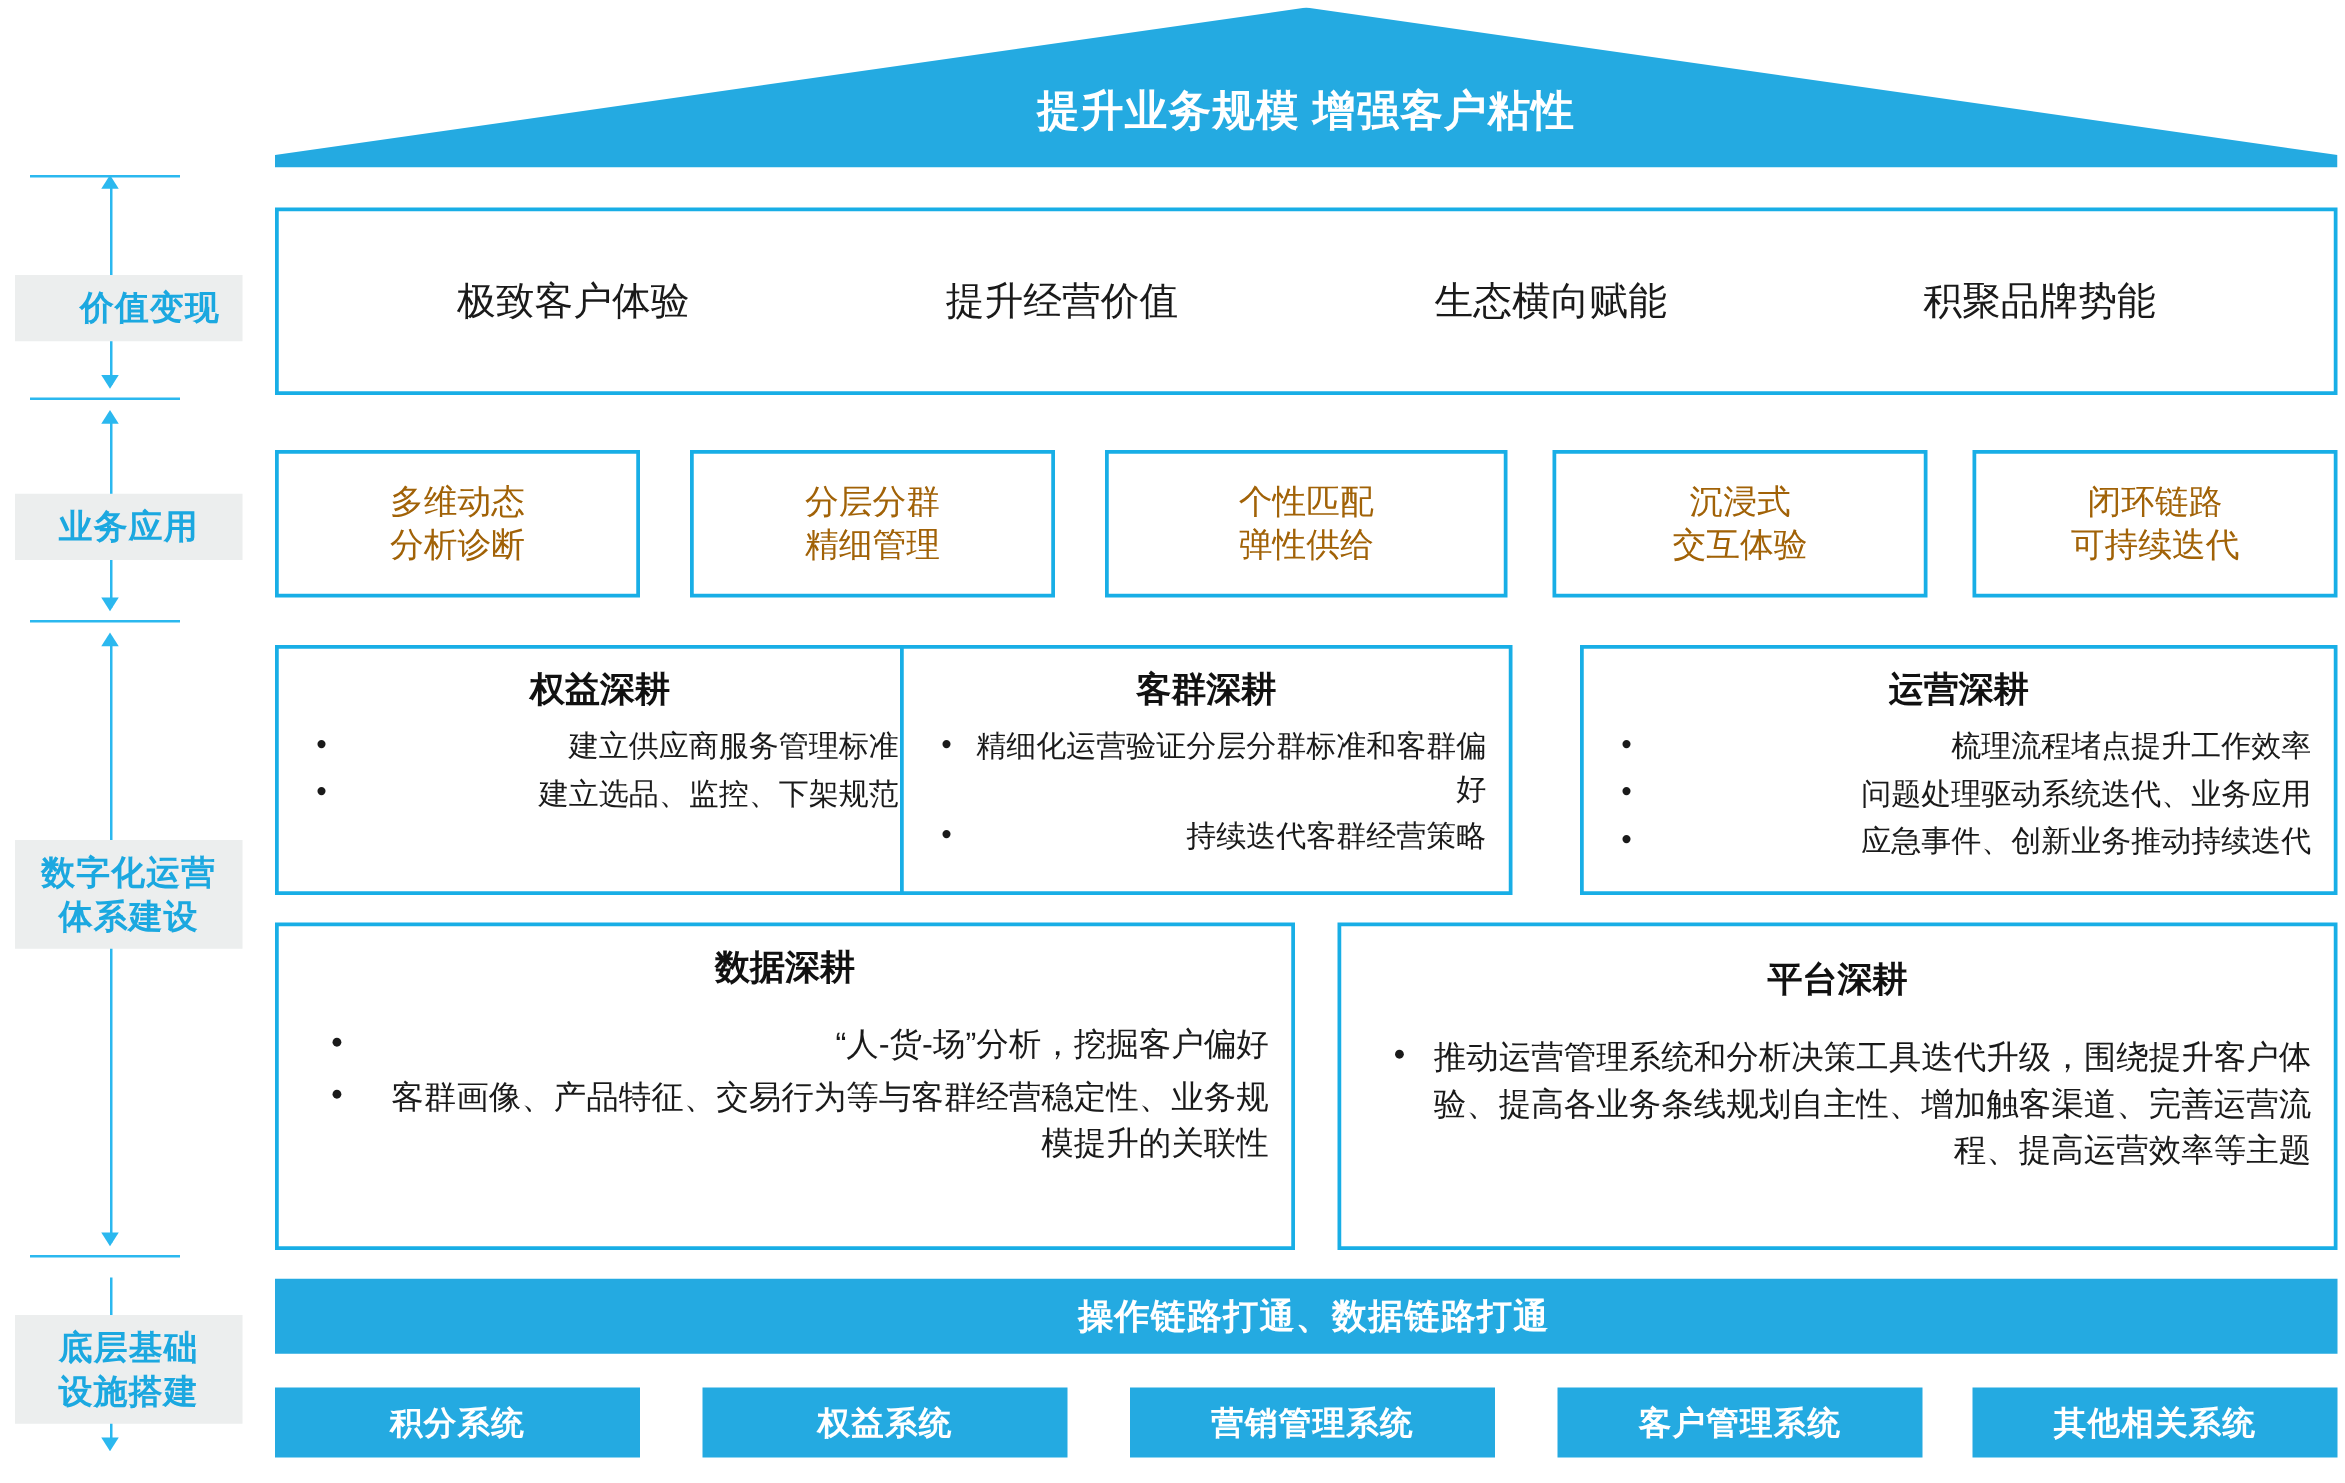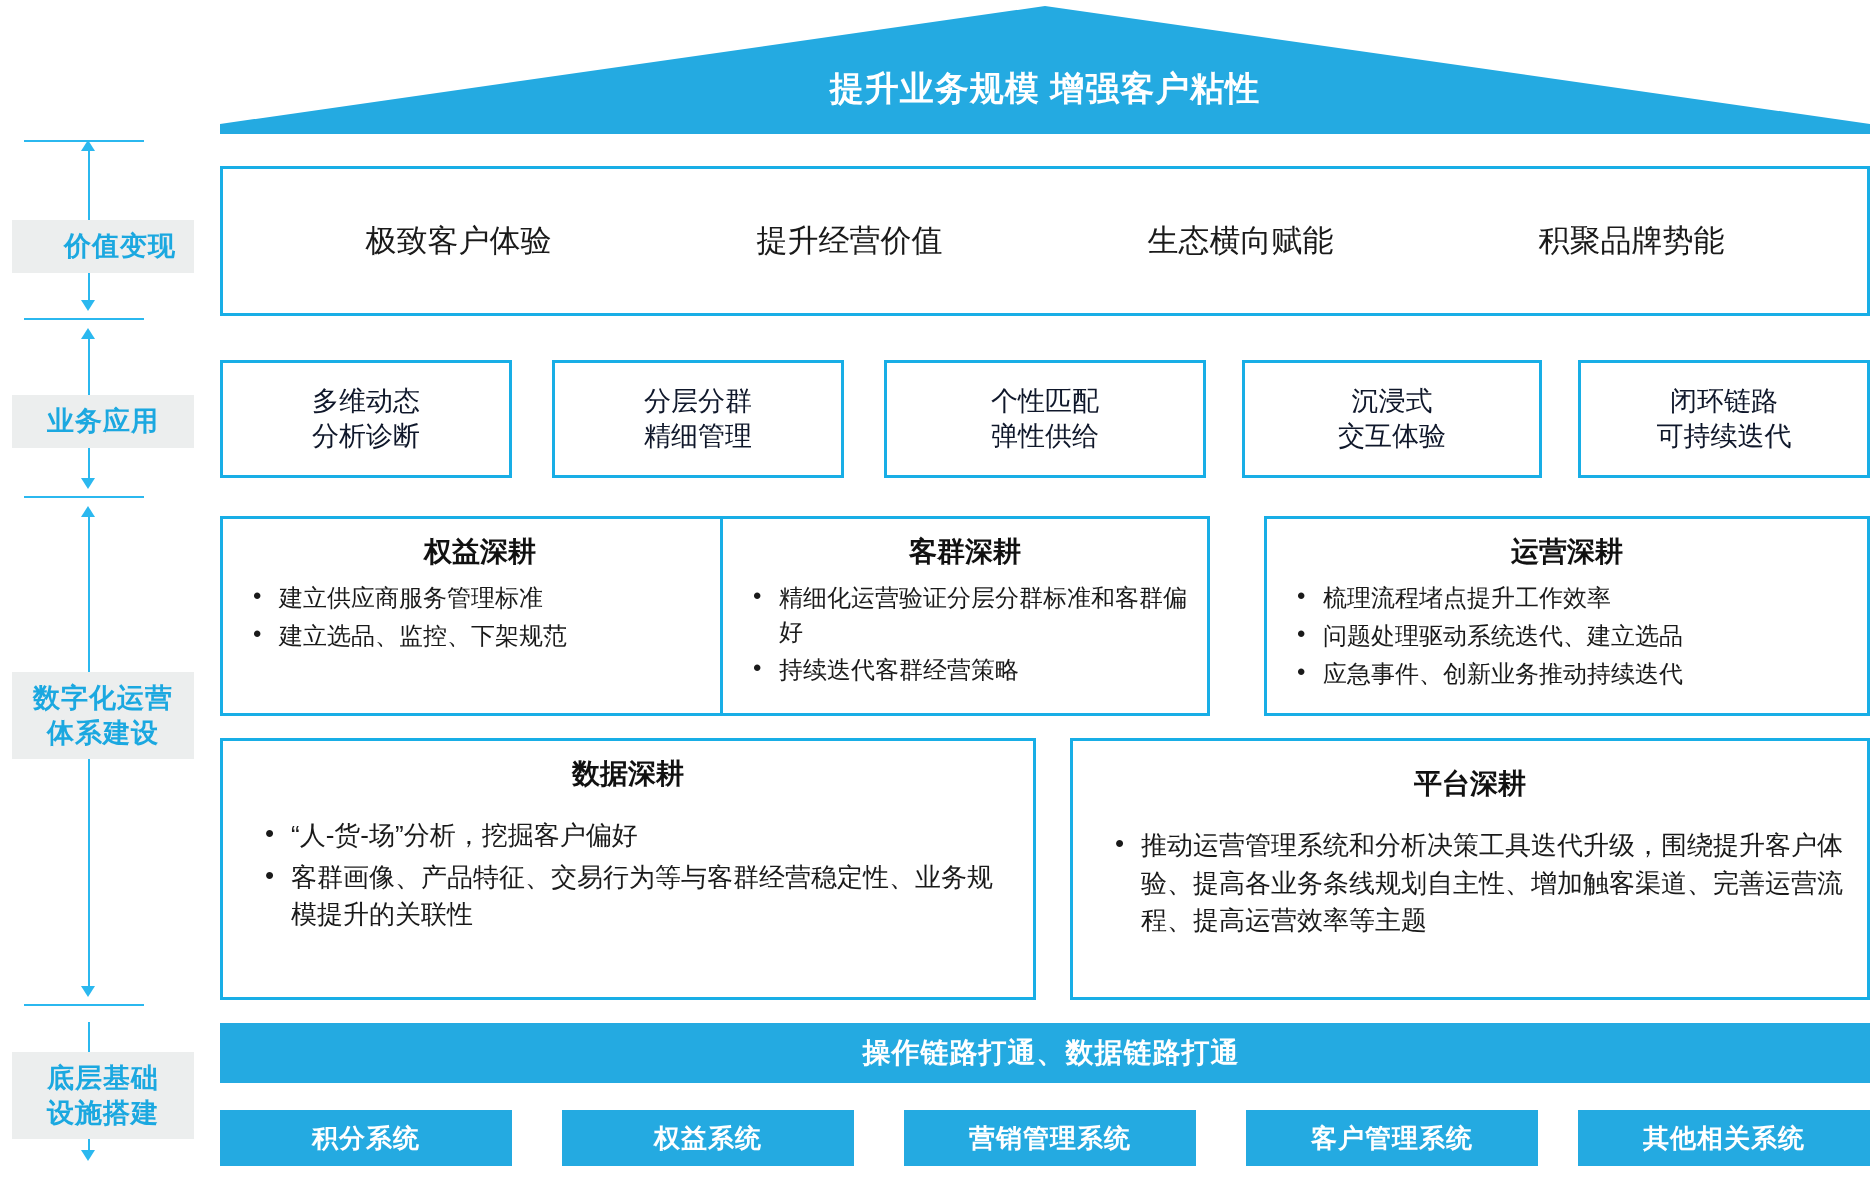--- a/index.html
+++ b/index.html
@@ -96,21 +96,21 @@
     font-size: 31px;
     color: #1a1a1a;
     white-space: nowrap;
   }
 
   
   .app-box {
     top: 360px;
     height: 118px;
     font-size: 27px;
-    color: #0f172a;
+    color: #a16207;
     font-weight: normal;
   }
 
   
   .deep-box { }
   .deep-title {
     text-align: center;
     font-size: 28px;
     font-weight: bold;
     color: #111;
@@ -122,20 +122,21 @@
     padding: 0 18px 0 26px;
     list-style: none;
   }
   .bullets li {
     position: relative;
     font-size: 24px;
     color: #1a1a1a;
     line-height: 1.42;
     padding-left: 30px;
     margin-bottom: 4px;
+    text-align: right;
   }
   .bullets li::before {
     content: "•";
     position: absolute;
     left: 4px;
     top: -2px;
     font-size: 24px;
     color: #1a1a1a;
   }
 
@@ -241,21 +242,21 @@
     <ul class="bullets">
       <li>精细化运营验证分层分群标准和客群偏好</li>
       <li>持续迭代客群经营策略</li>
     </ul>
   </div>
 
   <div class="box deep-box" style="left:1264px; top:516px; width:606px; height:200px;">
     <div class="deep-title">运营深耕</div>
     <ul class="bullets">
       <li>梳理流程堵点提升工作效率</li>
-      <li>问题处理驱动系统迭代、建立选品</li>
+      <li>问题处理驱动系统迭代、业务应用</li>
       <li>应急事件、创新业务推动持续迭代</li>
     </ul>
   </div>
 
   <div class="box deep-box" style="left:220px; top:738px; width:816px; height:262px;">
     <div class="deep-title" style="margin-bottom:24px;">数据深耕</div>
     <ul class="bullets big-bullets" style="padding-left:38px;">
       <li>“人-货-场”分析，挖掘客户偏好</li>
       <li>客群画像、产品特征、交易行为等与客群经营稳定性、业务规模提升的关联性</li>
     </ul>

